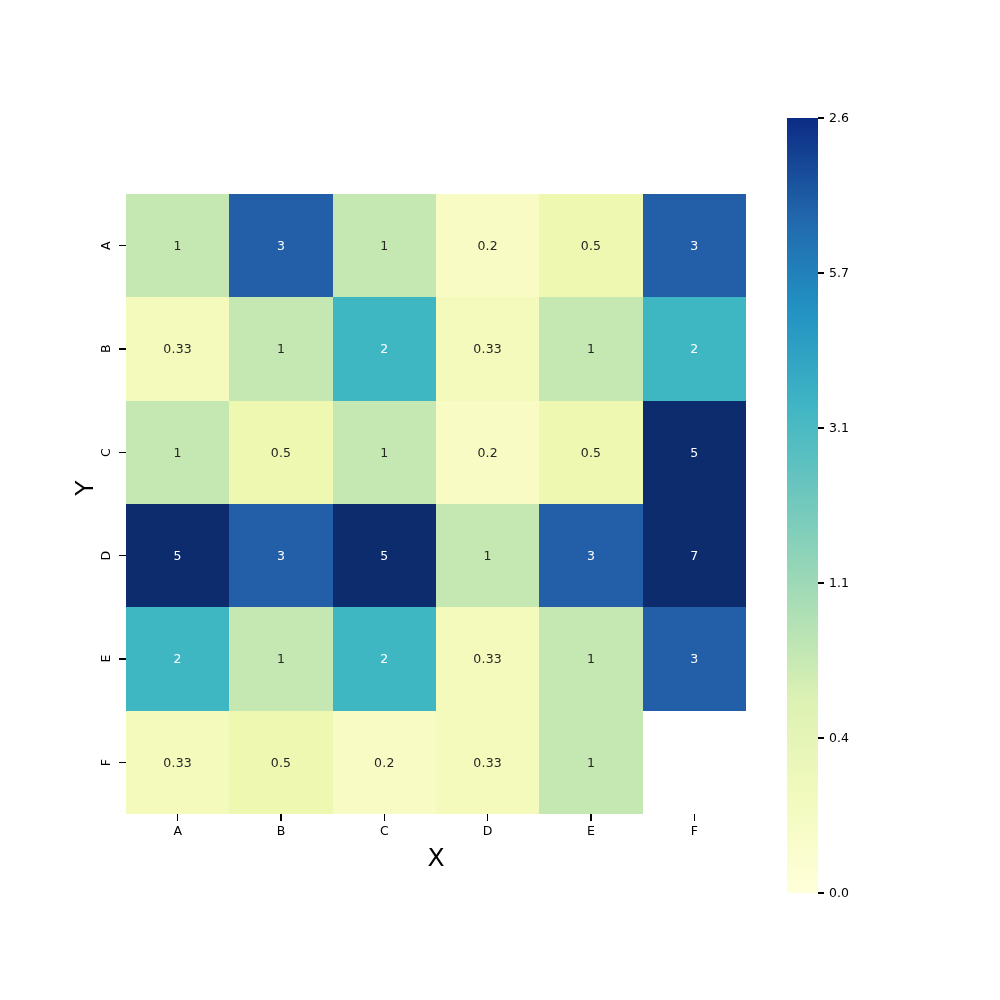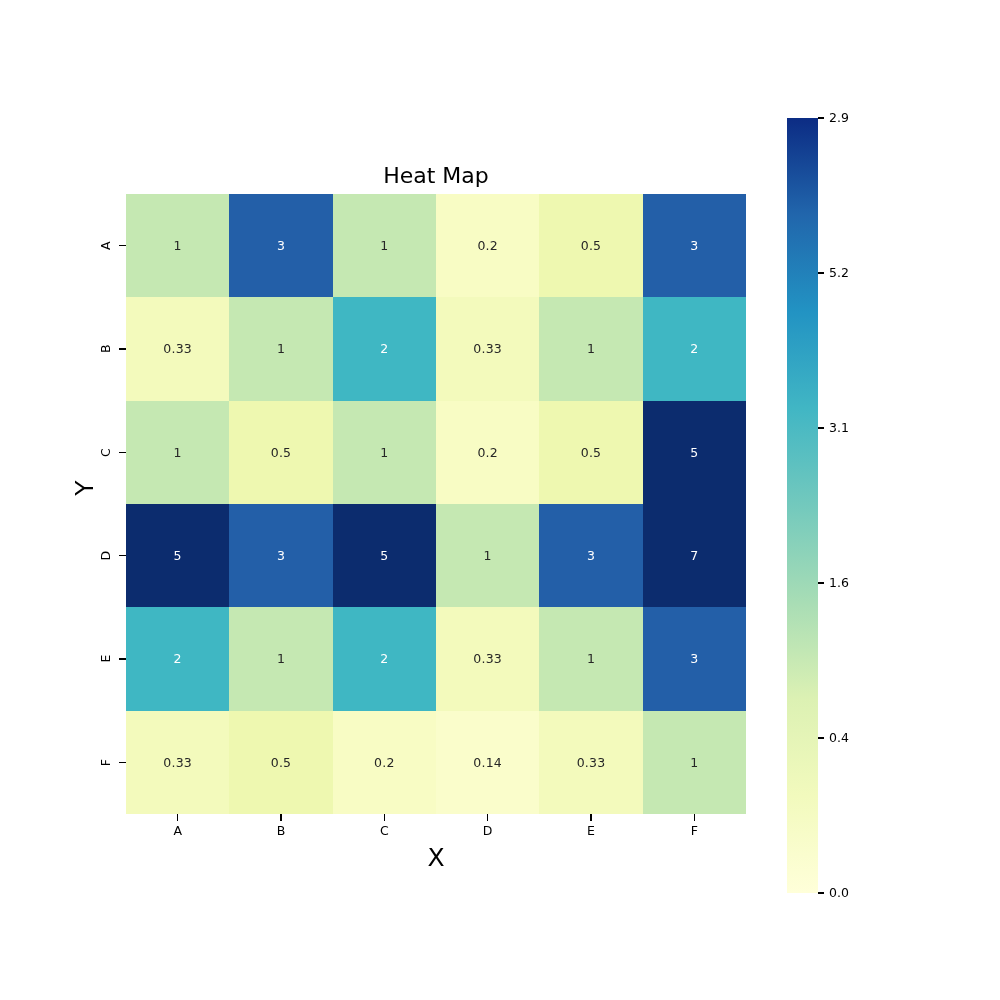--- a/index.html
+++ b/index.html
@@ -189,21 +189,20 @@
     color: #000000;
     line-height: 16px;
     white-space: nowrap;
   }
 </style>
 </head>
 <body>
 
 <div id="figure">
 
-  <div id="chart-title">Heat Map</div>
 
   <div id="y-axis-title">Y</div>
   <div id="y-tick-labels">
       <div class="y-tick-label">A</div>
       <div class="y-tick-label">B</div>
       <div class="y-tick-label">C</div>
       <div class="y-tick-label">D</div>
       <div class="y-tick-label">E</div>
       <div class="y-tick-label">F</div>
     </div>
@@ -321,23 +320,20 @@
       </div>
       <div class="heat-cell" style="background: rgb(243, 250, 188);">
         <span class="heat-cell-label" style="color: rgb(38, 38, 38);">0.33</span>
       </div>
       <div class="heat-cell" style="background: rgb(238, 248, 176);">
         <span class="heat-cell-label" style="color: rgb(38, 38, 38);">0.5</span>
       </div>
       <div class="heat-cell" style="background: rgb(248, 252, 196);">
         <span class="heat-cell-label" style="color: rgb(38, 38, 38);">0.2</span>
       </div>
-      <div class="heat-cell" style="background: rgb(250, 253, 203);">
-        <span class="heat-cell-label" style="color: rgb(38, 38, 38);">0.14</span>
-      </div>
       <div class="heat-cell" style="background: rgb(243, 250, 188);">
         <span class="heat-cell-label" style="color: rgb(38, 38, 38);">0.33</span>
       </div>
       <div class="heat-cell" style="background: rgb(197, 232, 178);">
         <span class="heat-cell-label" style="color: rgb(38, 38, 38);">1</span>
       </div>
     </div>
 
   <div id="x-tick-marks">
       <div class="tick-mark-v">
@@ -374,29 +370,29 @@
   <div class="cbar-tick" style="top: 775px;">
         <i></i>
         <span>0.0</span>
       </div>
       <div class="cbar-tick" style="top: 620px;">
         <i></i>
         <span>0.4</span>
       </div>
       <div class="cbar-tick" style="top: 465px;">
         <i></i>
-        <span>1.6</span>
+        <span>1.1</span>
       </div>
       <div class="cbar-tick" style="top: 310px;">
         <i></i>
         <span>3.1</span>
       </div>
       <div class="cbar-tick" style="top: 155px;">
         <i></i>
-        <span>5.2</span>
+        <span>5.7</span>
       </div>
       <div class="cbar-tick" style="top: 0px;">
         <i></i>
-        <span>2.9</span>
+        <span>2.6</span>
       </div>
     </div>
 
 </div>
 
 </body></html>

